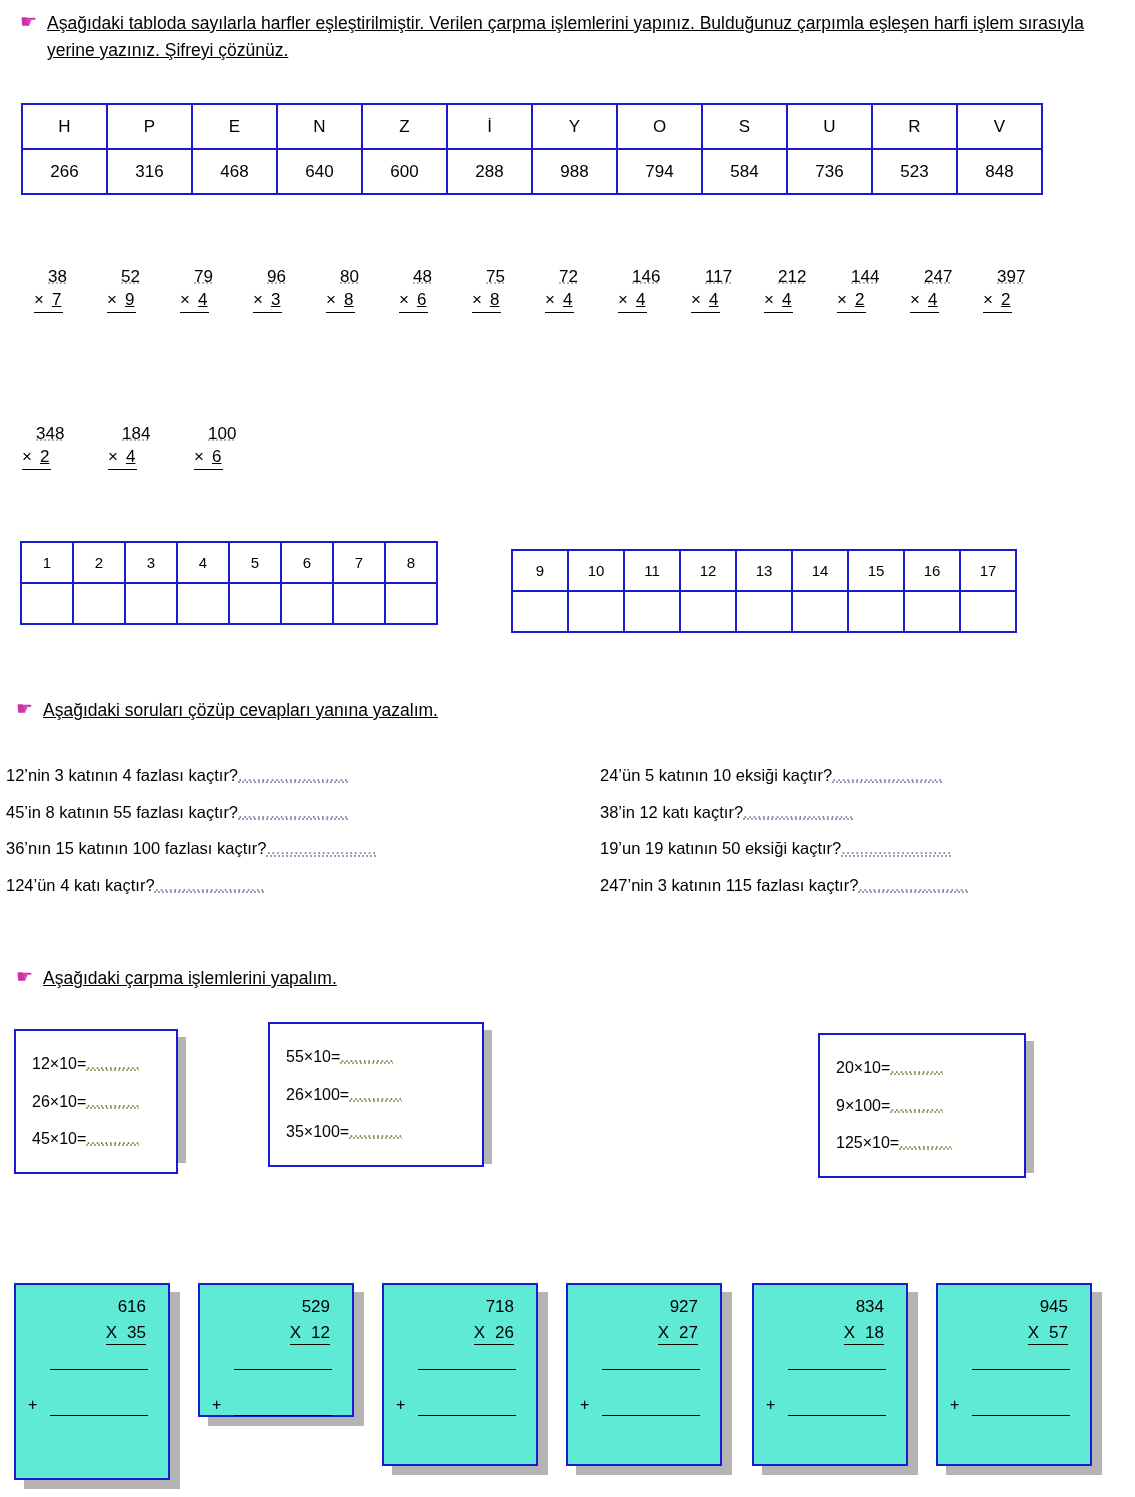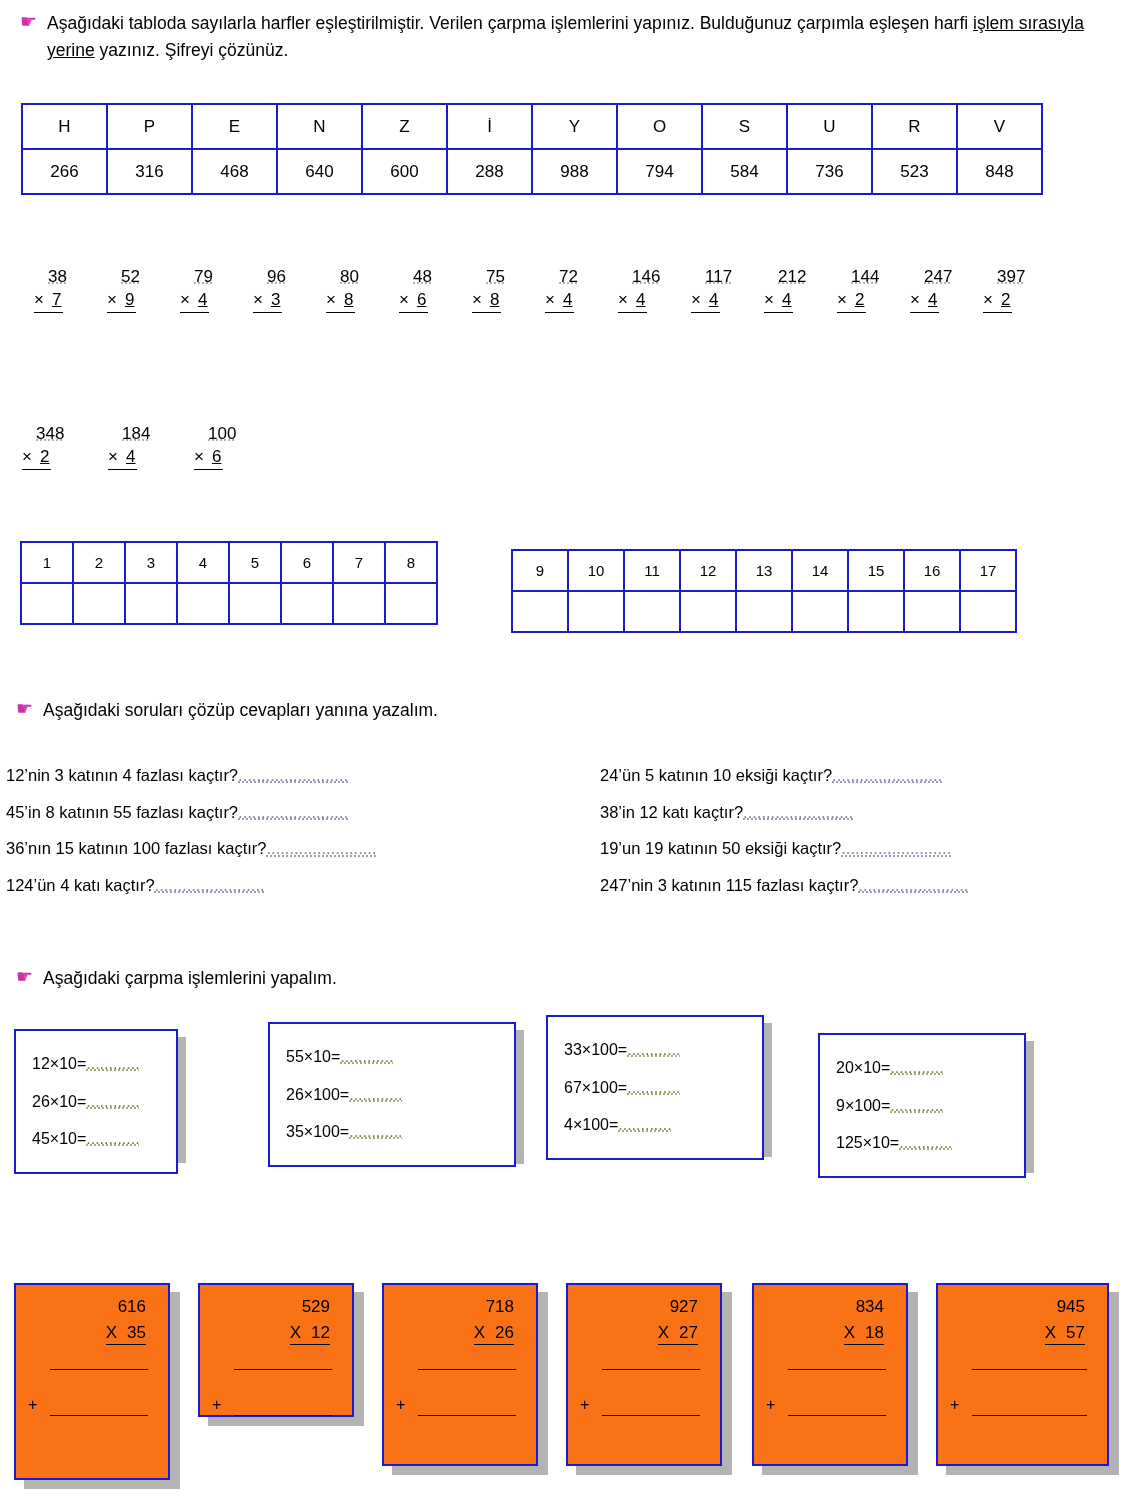--- a/index.html
+++ b/index.html
@@ -32,20 +32,21 @@
     color: #cc33aa;
     font-size: 19px;
     line-height: 1;
     transform: scaleX(-1);
     display: inline-block;
     margin-top: 2px;
   }
   .instr-text {
     font-size: 17.5px;
     line-height: 1.55;
+    text-decoration: underline;
   }
   .u { text-decoration: underline; }
 
   #intro {
     position: absolute;
     left: 20px;
     top: 10px;
     width: 1075px;
   }
 
@@ -148,36 +149,36 @@
   .blank {
     display: inline-block;
     min-width: 62px;
     color: #6b7a3a;
     text-decoration: underline;
     text-decoration-style: dotted;
     text-decoration-color: #8a9a5a;
   }
 
   #card-a { left: 14px;  top: 1029px; width: 164px; height: 126px; }
-  #card-b { left: 268px; top: 1022px; width: 248px; height: 134px; }
+  #card-b { left: 268px; top: 1022px; width: 216px; height: 134px; }
   #card-c { left: 546px; top: 1015px; width: 218px; height: 134px; }
   #card-d { left: 818px; top: 1033px; width: 208px; height: 132px; }
 
   
   .lm-wrap { position: absolute; top: 1283px; }
   .lm-shadow {
     position: absolute;
     left: 10px; top: 9px;
     width: 100%; height: 100%;
     background: #b3b3b3;
   }
   .lm {
     position: relative;
     border: 2px solid #1a1ad0;
-    background: #f97316;
+    background: #5eead4;
     box-sizing: border-box;
     width: 100%; height: 100%;
     font-size: 17px;
   }
   .lm .n1 {
     position: absolute; right: 22px; top: 12px;
   }
   .lm .n2 {
     position: absolute; right: 22px; top: 38px;
     border-bottom: 1.4px solid #000;
@@ -194,21 +195,21 @@
   .lm .rule2 {
     position: absolute; left: 34px; right: 20px; top: 130px;
     border-top: 1.4px solid #000;
   }
 
   #lm-1 { left: 14px;  width: 156px; height: 197px; }
   #lm-2 { left: 198px; width: 156px; height: 134px; }
   #lm-3 { left: 382px; width: 156px; height: 183px; }
   #lm-4 { left: 566px; width: 156px; height: 183px; }
   #lm-5 { left: 752px; width: 156px; height: 183px; }
-  #lm-6 { left: 936px; width: 173px; height: 183px; }
+  #lm-6 { left: 936px; width: 156px; height: 183px; }
 </style>
 </head>
 <body>
 
 <div class="page">
 
   <div class="instr" id="intro">
     <span class="flag-icon">☚</span>
     <div class="instr-text">
       <span>Aşağıdaki tabloda sayılarla harfler eşleştirilmiştir. Verilen çarpma işlemlerini yapınız. Bulduğunuz çarpımla eşleşen harfi </span><span class="u">işlem sırasıyla yerine</span><span> yazınız. Şifreyi çözünüz.</span>
@@ -406,28 +407,20 @@
       </div>
   </div>
   <div class="card-wrap" id="card-b">
     <div class="card-shadow"></div>
     <div class="card">
         <div class="eq"><span>55×10=</span><span class="blank">............</span></div>
         <div class="eq"><span>26×100=</span><span class="blank">............</span></div>
         <div class="eq"><span>35×100=</span><span class="blank">............</span></div>
       </div>
   </div>
-  <div class="card-wrap" id="card-c">
-    <div class="card-shadow"></div>
-    <div class="card">
-        <div class="eq"><span>33×100=</span><span class="blank">............</span></div>
-        <div class="eq"><span>67×100=</span><span class="blank">............</span></div>
-        <div class="eq"><span>4×100=</span><span class="blank">............</span></div>
-      </div>
-  </div>
   <div class="card-wrap" id="card-d">
     <div class="card-shadow"></div>
     <div class="card">
         <div class="eq"><span>20×10=</span><span class="blank">............</span></div>
         <div class="eq"><span>9×100=</span><span class="blank">............</span></div>
         <div class="eq"><span>125×10=</span><span class="blank">............</span></div>
       </div>
   </div>
 
   <div class="lm-wrap" id="lm-1">

